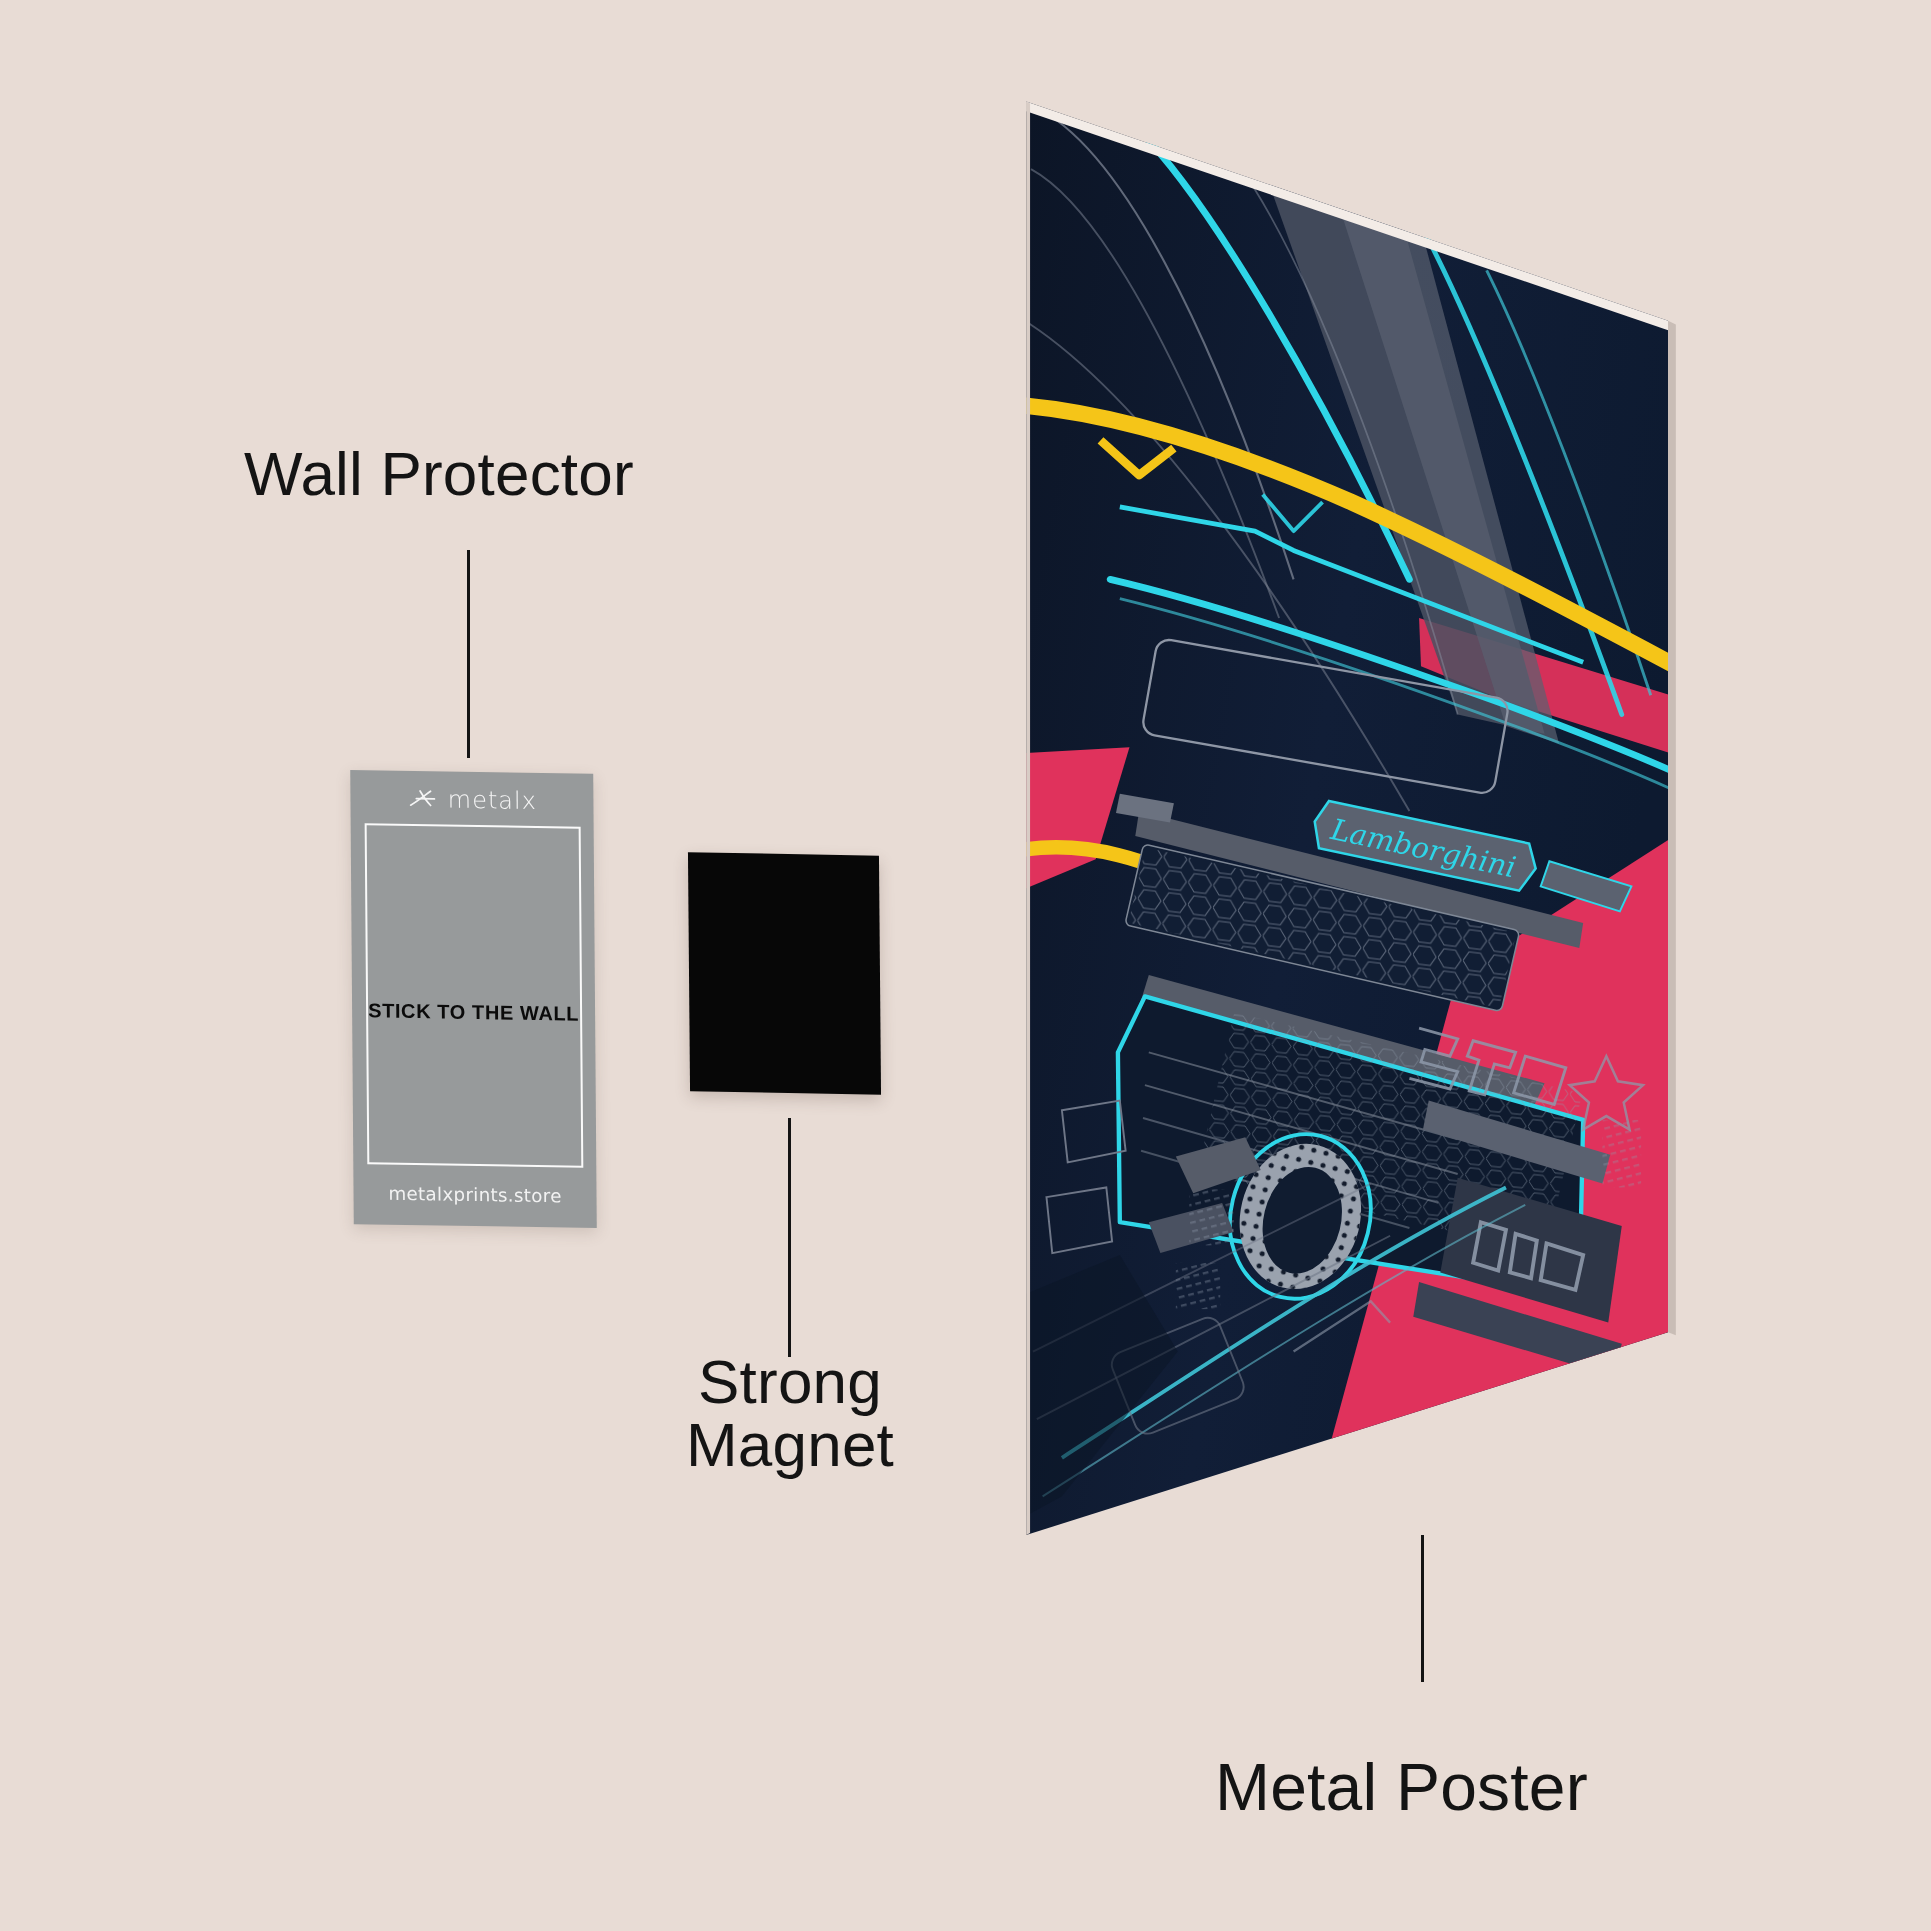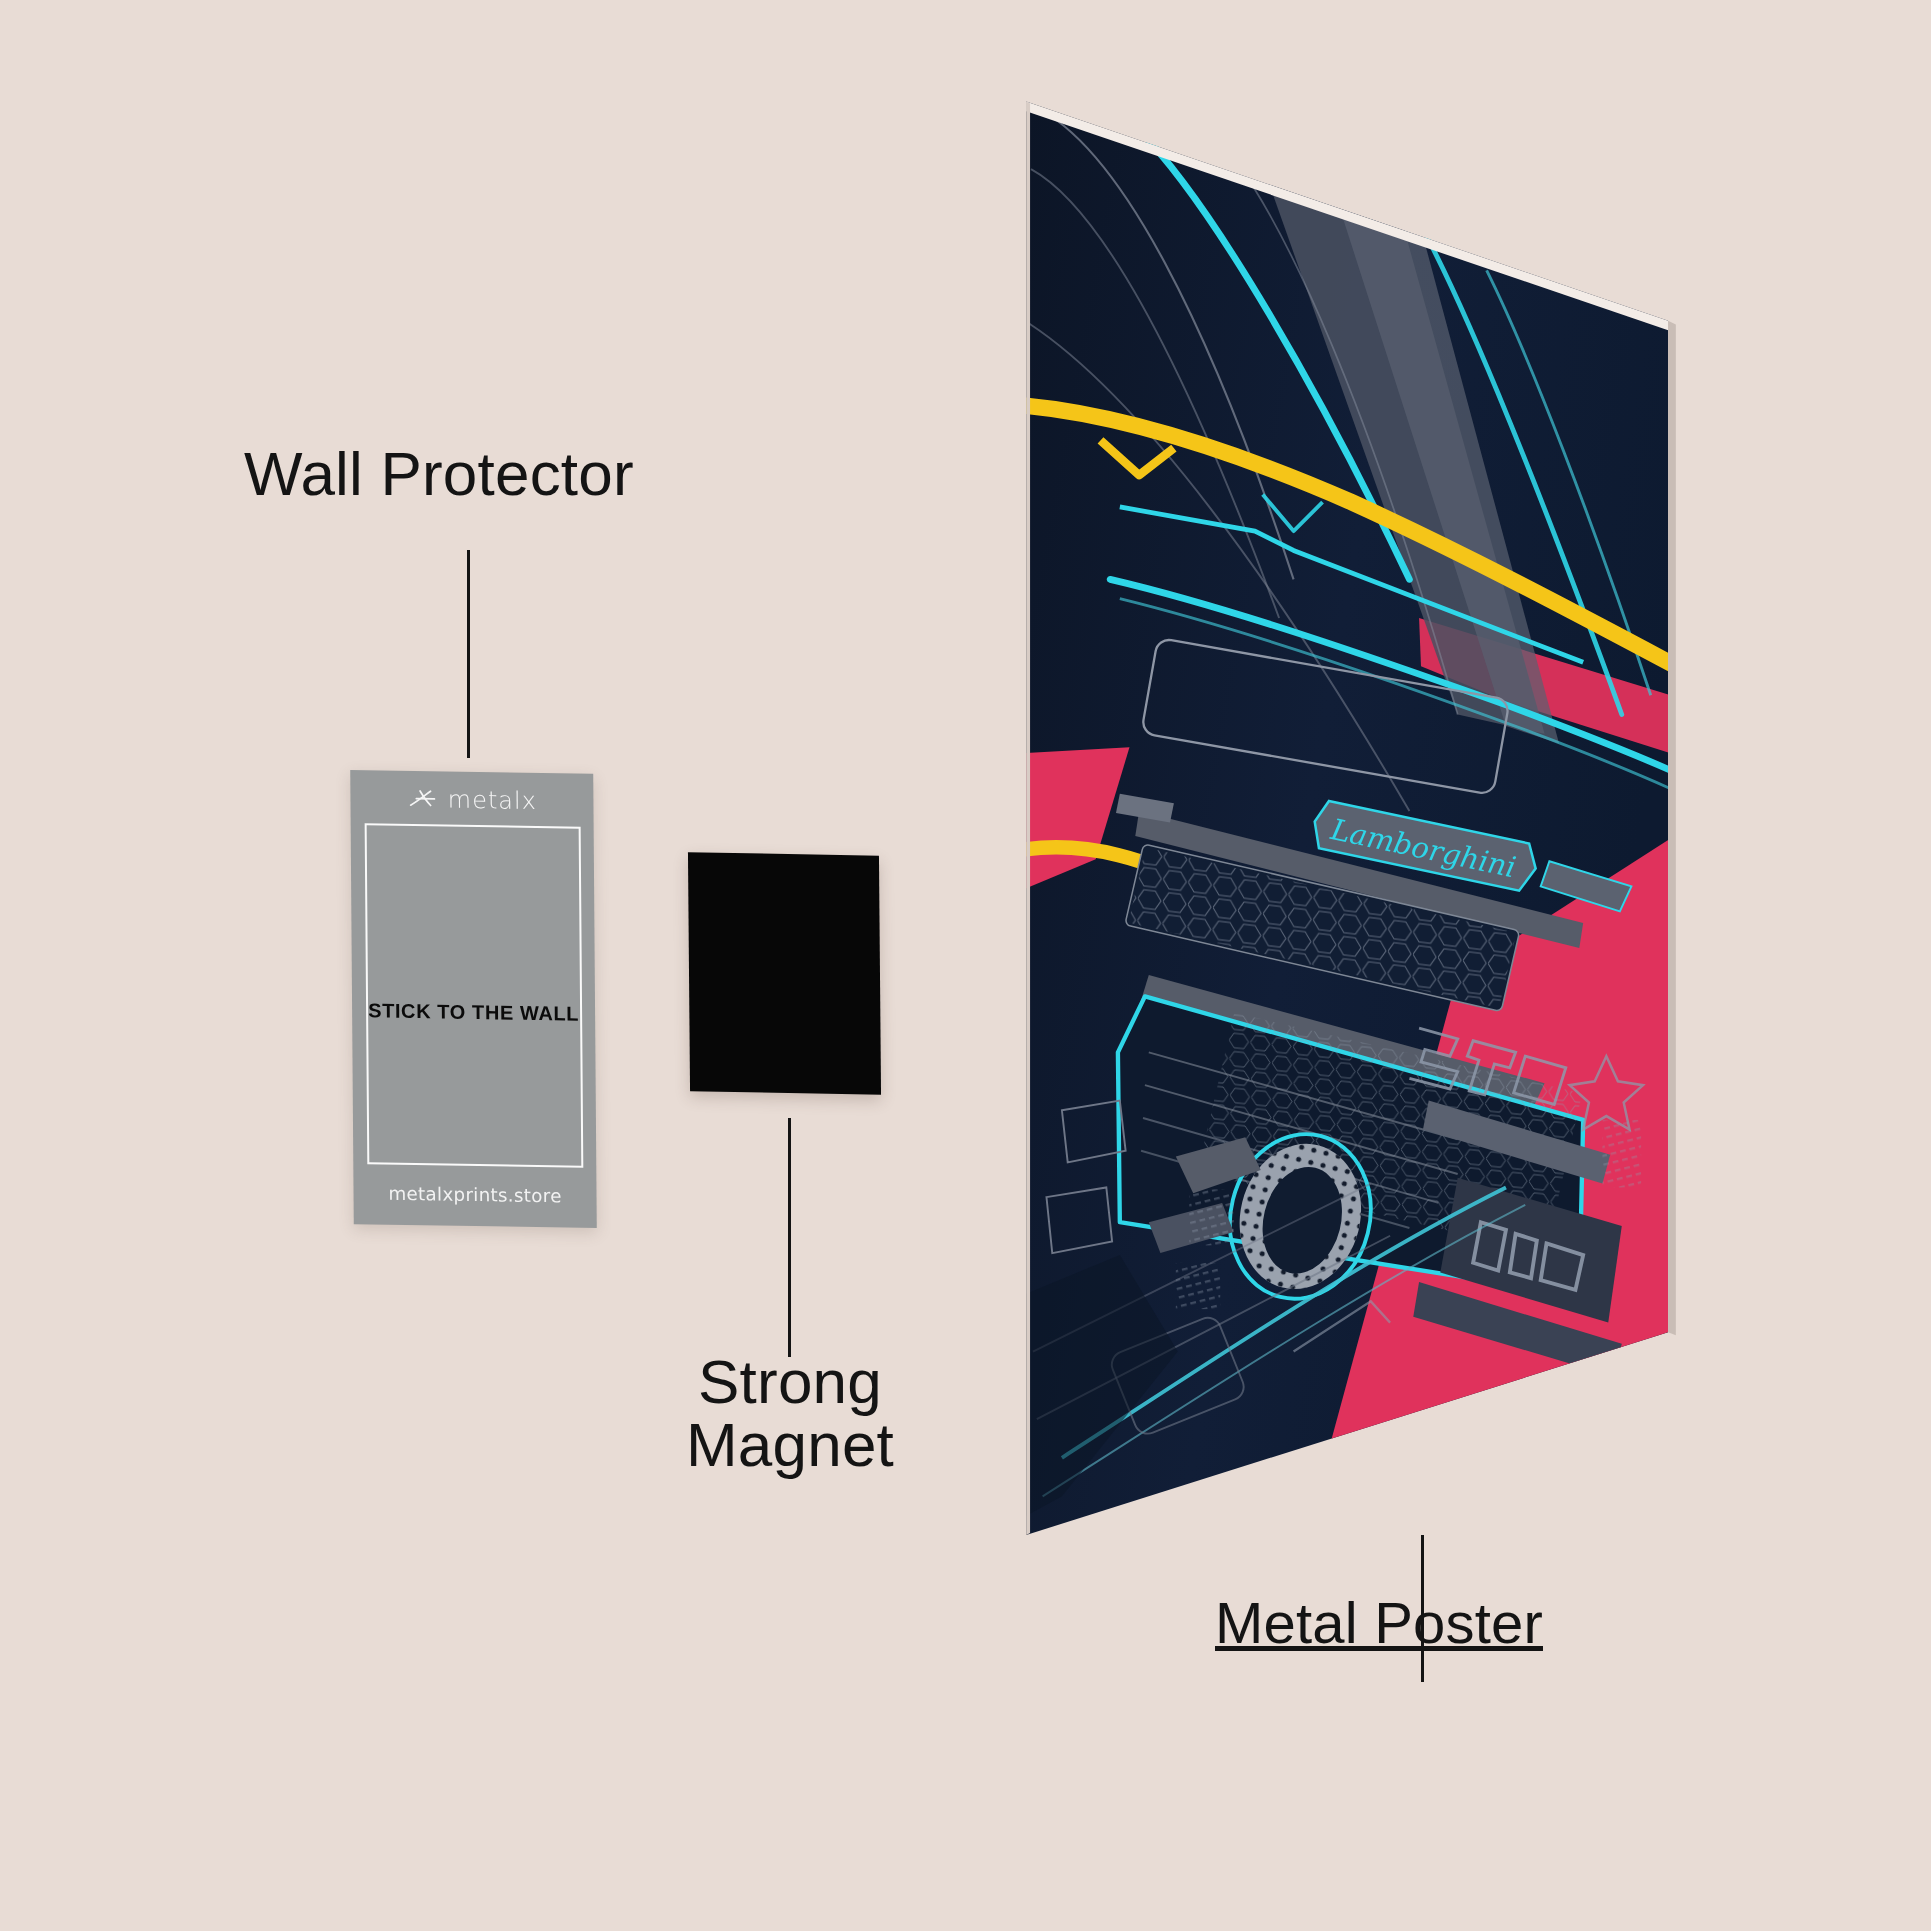--- a/index.html
+++ b/index.html
@@ -16,21 +16,21 @@
   .callout {
     position:absolute;
     color:#141414;
     font-weight:400;
     letter-spacing:0.2px;
     line-height:1.02;
     white-space:pre-line;
   }
   #label-wall-protector { left:244px; top:442px; font-size:62px; }
   #label-strong-magnet  { left:676px; top:1350px; font-size:62px; text-align:center; width:228px; }
-  #label-metal-poster   { left:1215px; top:1593px; font-size:58px;text-decoration:underline; }
+  #label-metal-poster   { left:1215px; top:1754px; font-size:66px; }
 
   
   .leader { position:absolute; background:#141414; width:2.9px; }
   #leader-wall-protector { left:467px; top:550px; height:208px; }
   #leader-strong-magnet  { left:788px; top:1118px; height:239px; }
   #leader-metal-poster   { left:1421px; top:1535px; height:147px; }
 
   
   #wall-protector-card {
     position:absolute;

